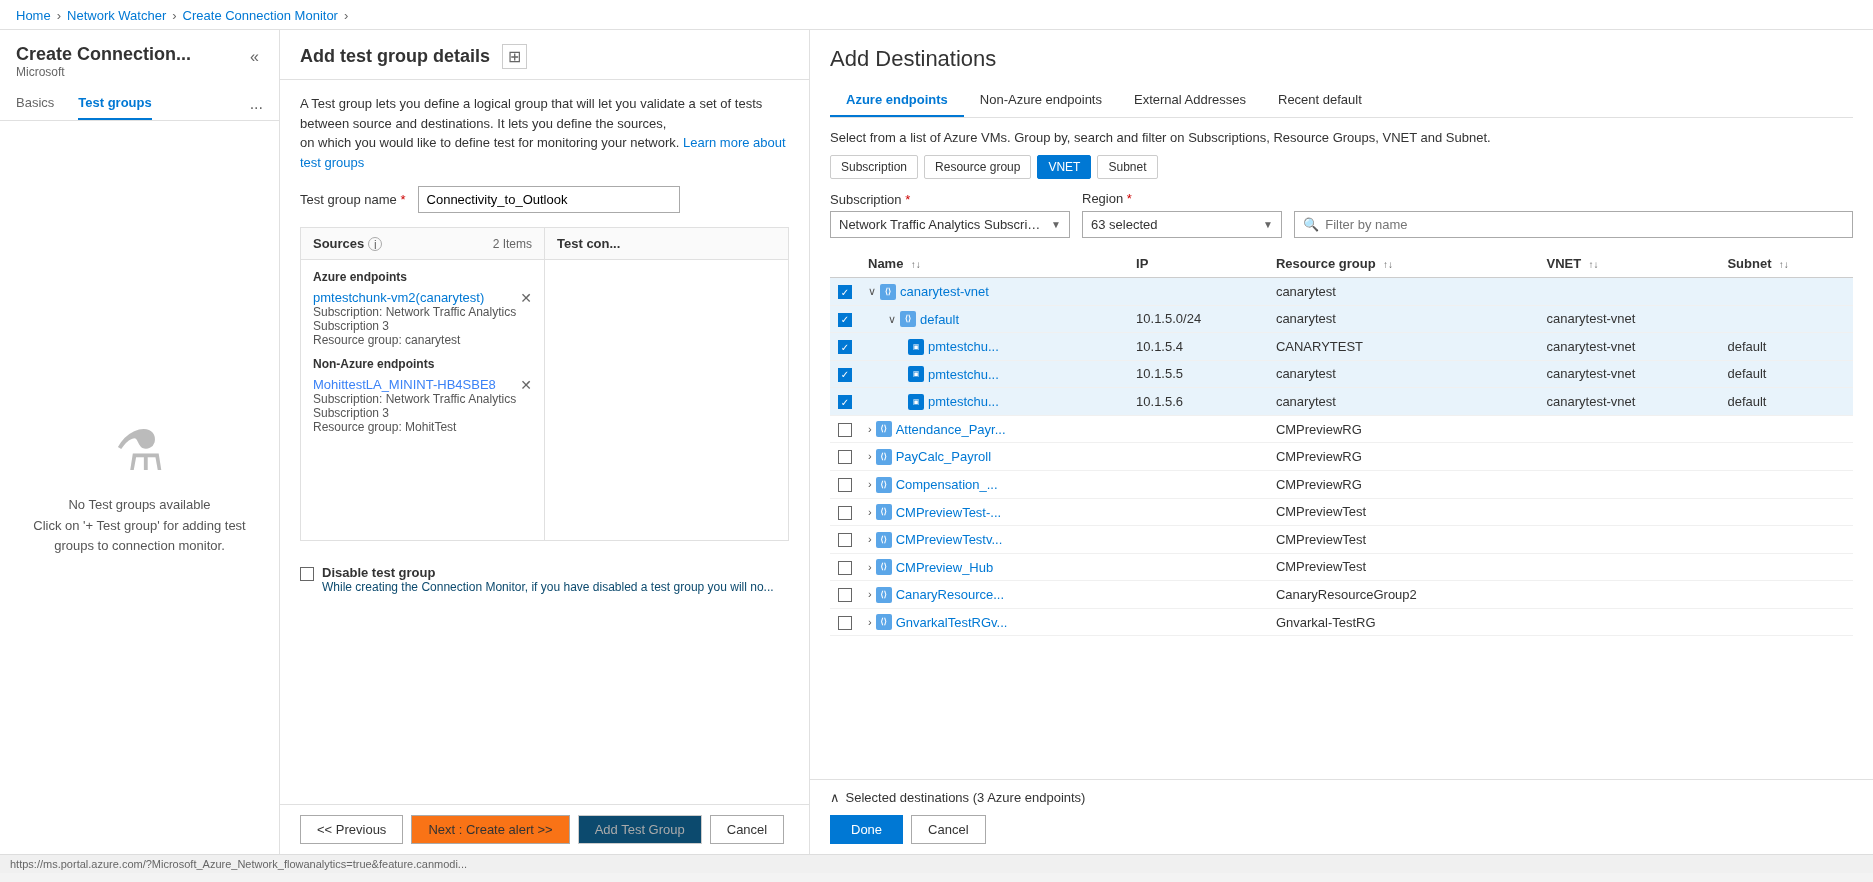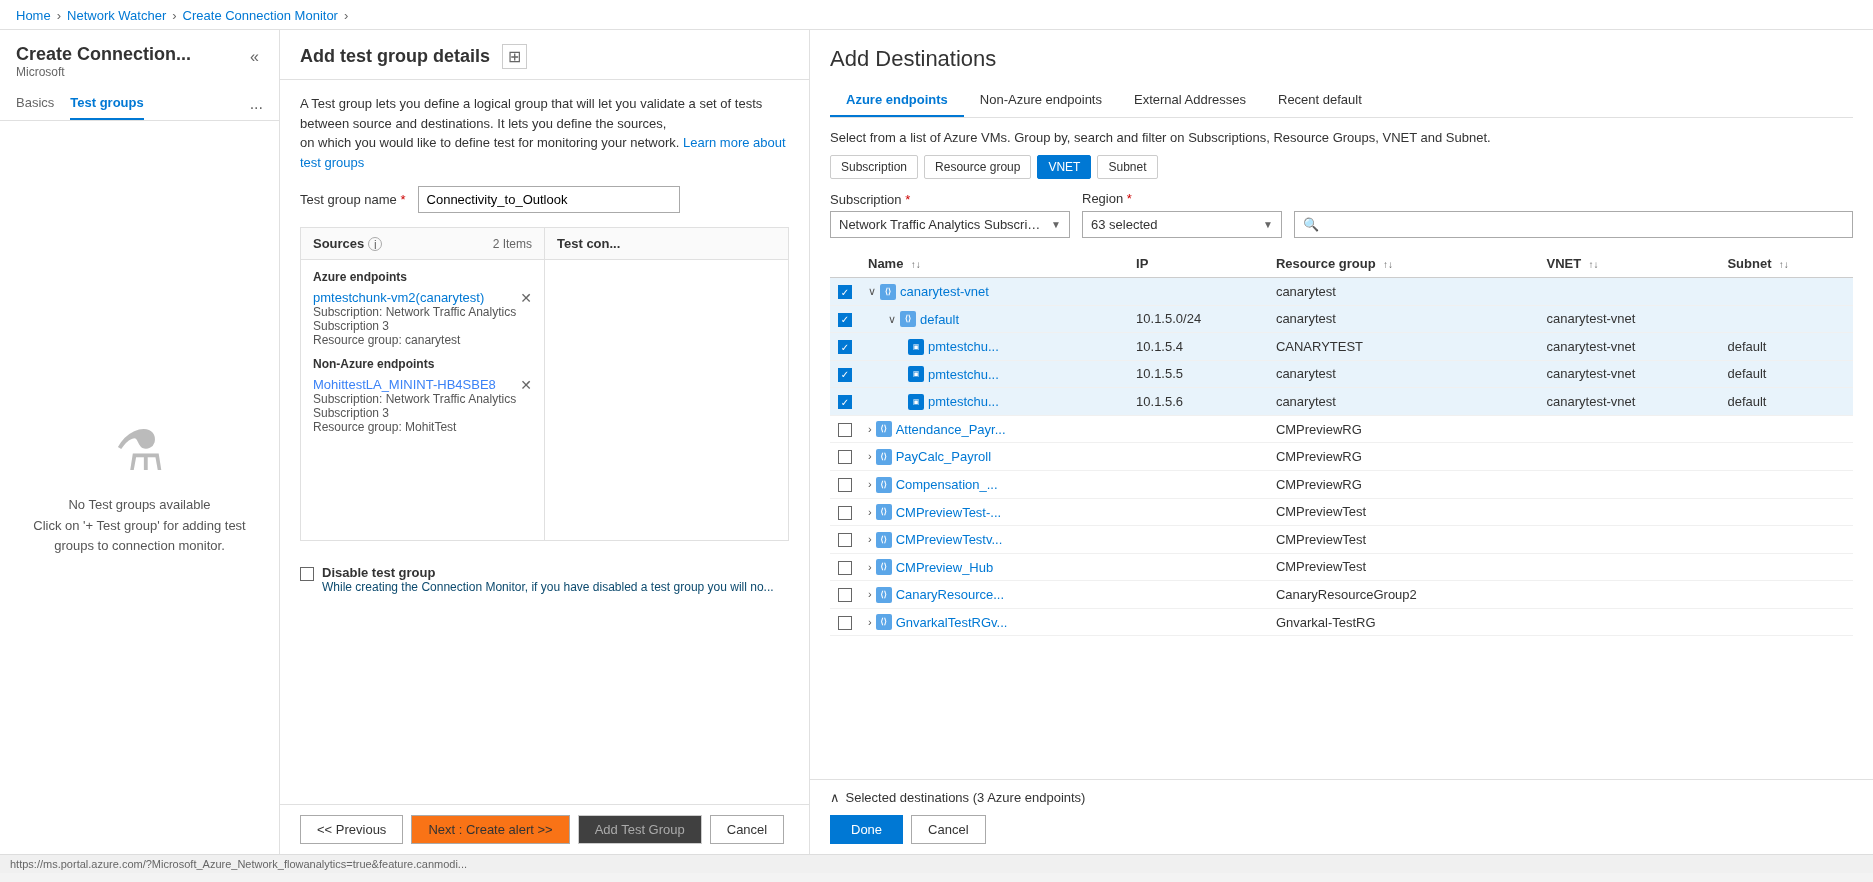--- a/index.html
+++ b/index.html
@@ -20,21 +20,21 @@
 <div style="display:flex;height:calc(100vh - 58px);background:#fff;overflow:hidden;">
 
   <div style="width:280px;min-width:280px;border-right:1px solid #e0e0e0;background:#fff;display:flex;flex-direction:column;">
     <div style="padding:14px 16px 0;display:flex;align-items:flex-start;justify-content:space-between;">
       <div>
         <div style="font-size:18px;font-weight:600;color:#333;">Create Connection...</div>
         <div style="font-size:12px;color:#666;">Microsoft</div>
       </div>
       <div style="cursor:pointer;color:#666;font-size:16px;padding:4px;">«</div>
     </div>
-    <div style="display:flex;align-items:center;border-bottom:1px solid #e0e0e0;padding:0 16px;gap:16px;margin-top:8px;">
+    <div style="display:flex;align-items:center;border-bottom:1px solid #e0e0e0;padding:0 16px;gap:24px;margin-top:8px;">
       <div style="padding:8px 0;font-size:13px;cursor:pointer;color:#666;border-bottom:2px solid transparent;">Basics</div>
       <div style="padding:8px 0;font-size:13px;cursor:pointer;color:#0078d4;border-bottom:2px solid #0078d4;font-weight:600;">Test groups</div>
       <div style="margin-left:auto;color:#666;cursor:pointer;font-size:16px;">...</div>
     </div>
     <div style="flex:1;display:flex;flex-direction:column;align-items:center;justify-content:center;padding:20px;text-align:center;color:#666;">
       <div style="font-size:56px;color:#bbb;margin-bottom:12px;">⚗</div>
       <div style="font-size:13px;color:#555;line-height:1.6;">
         <span style="white-space:pre-line;">No Test groups available
 Click on '+ Test group' for adding test
 groups to connection monitor.</span>
@@ -100,21 +100,21 @@
         <div>
           <div style="font-size:13px;font-weight:600;">Disable test group</div>
           <div style="font-size:12px;color:#0c4a6e;">While creating the Connection Monitor, if you have disabled a test group you will no...</div>
         </div>
       </div>
     </div>
 
     <div style="padding:10px 20px;border-top:1px solid #e0e0e0;display:flex;gap:8px;background:#fff;">
       <button style="padding:6px 16px;font-size:13px;cursor:pointer;border:1px solid #aaa;background:#fff;color:#333;">&lt;&lt; Previous</button>
       <button style="padding:6px 16px;font-size:13px;cursor:pointer;border:1px solid #aaa;background:#f97316;color:#333;">Next : Create alert &gt;&gt;</button>
-      <button style="padding:6px 16px;font-size:13px;cursor:pointer;border:1px solid #ccc;background:#404040;color:#aaa;">Add Test Group</button>
+      <button style="padding:6px 16px;font-size:13px;cursor:pointer;border:1px solid #ccc;background:#0c4a6e;color:#aaa;">Add Test Group</button>
       <button style="padding:6px 16px;font-size:13px;cursor:pointer;border:1px solid #aaa;background:#fff;color:#333;">Cancel</button>
     </div>
   </div>
 
   <div style="flex:1;display:flex;flex-direction:column;overflow:hidden;background:#fff;">
     <div style="padding:16px 20px 0;">
       <div style="font-size:22px;font-weight:300;margin-bottom:12px;color:#333;">Add Destinations</div>
       <div style="display:flex;gap:0;border-bottom:1px solid #e0e0e0;">
         <div style="padding:8px 16px;font-size:13px;cursor:pointer;color:#0078d4;border-bottom:2px solid #0078d4;font-weight:600;">Azure endpoints</div>
         <div style="padding:8px 16px;font-size:13px;cursor:pointer;color:#333;border-bottom:2px solid transparent;">Non-Azure endpoints</div>
@@ -146,20 +146,21 @@
           <label style="font-size:12px;color:#333;">
             <span>Region</span><span style="color:#c00;"> *</span>
           </label>
           <div style="display:flex;align-items:center;border:1px solid #aaa;padding:5px 8px;font-size:13px;width:200px;cursor:pointer;background:#fff;">
             <span style="flex:1;">63 selected</span>
             <span style="color:#666;font-size:10px;margin-left:6px;">▼</span>
           </div>
         </div>
         <div style="display:flex;align-items:center;border:1px solid #aaa;padding:5px 8px;gap:6px;flex:1;">
           <span style="color:#666;">🔍</span>
+          <input type="text" style="border: none; outline: none; font-size: 13px; flex: 1 1 0%;" placeholder="Filter by name">
         </div>
       </div>
 
       <table style="width:100%;border-collapse:collapse;font-size:13px;">
         <thead>
           <tr>
             <th style="width:30px;padding:6px 8px;border-bottom:1px solid #ccc;"></th>
             <th style="text-align:left;padding:6px 8px;font-size:12px;font-weight:600;color:#333;border-bottom:1px solid #ccc;cursor:pointer;">
               <span>Name</span>
               <span style="color:#666;font-size:10px;margin-left:4px;">↑↓</span>

